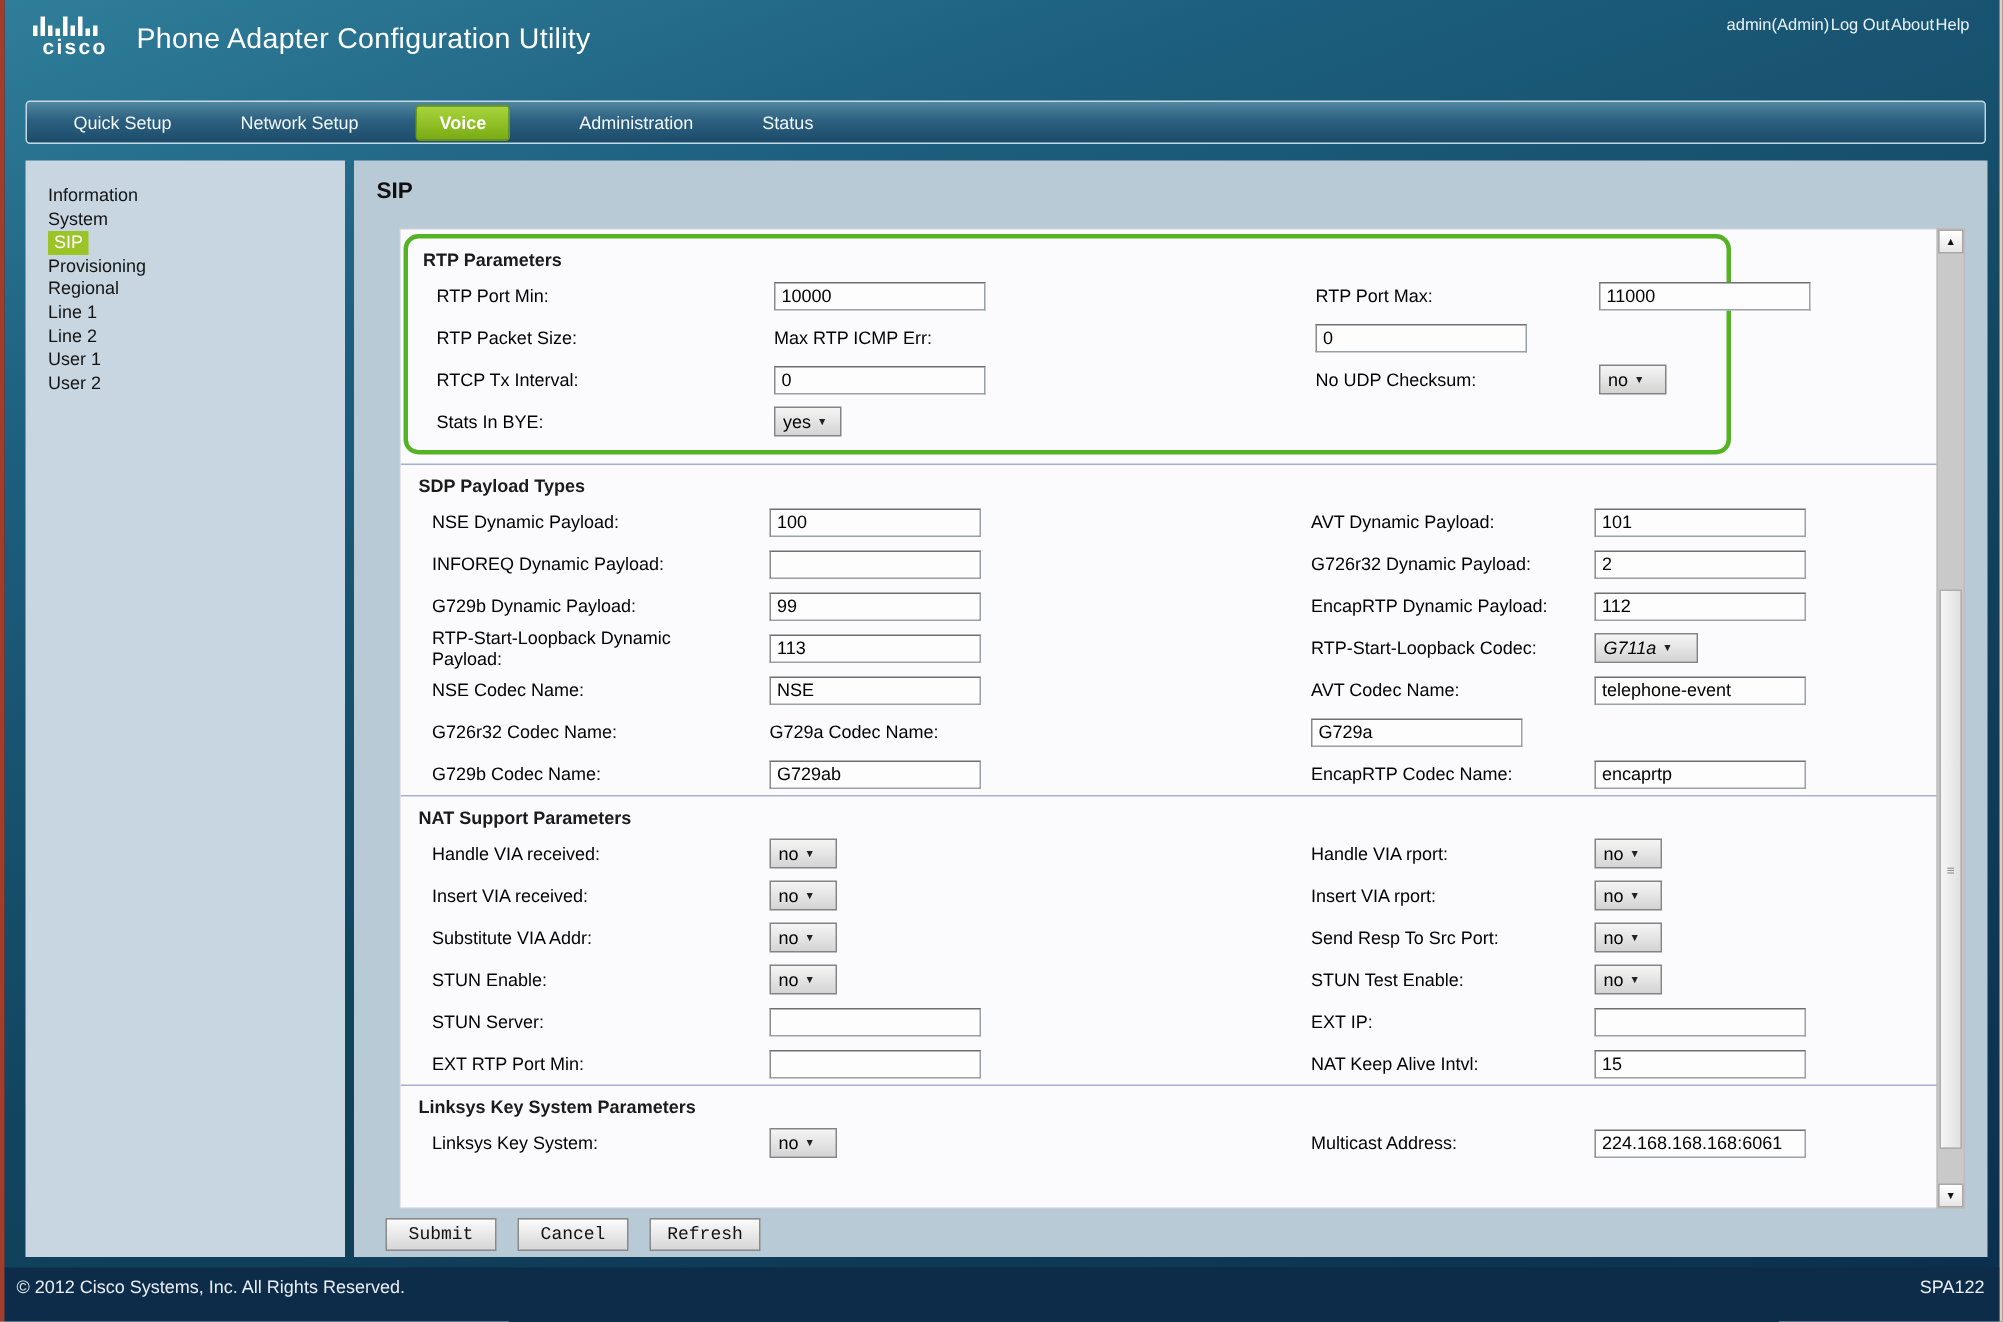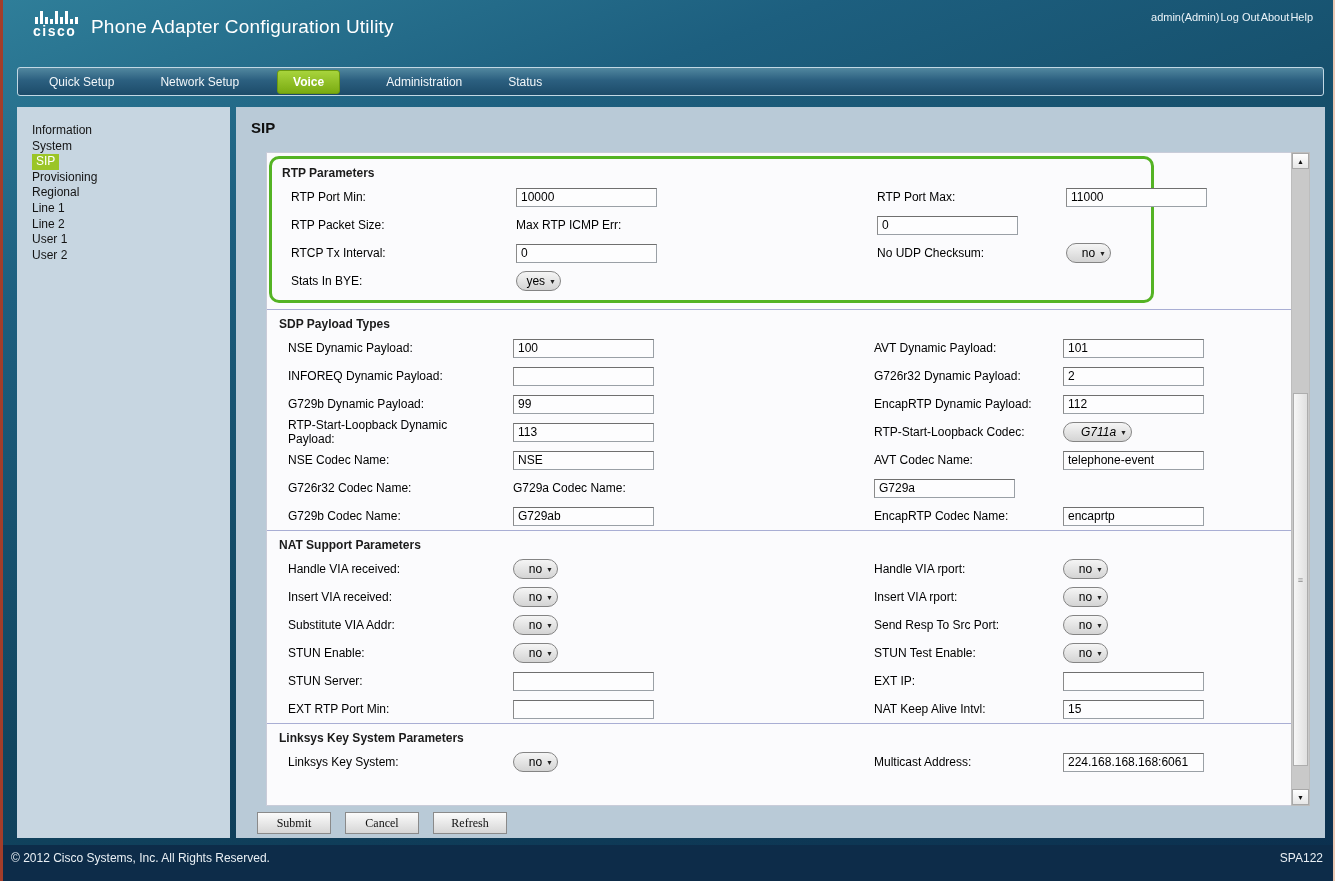--- a/index.html
+++ b/index.html
@@ -8,21 +8,21 @@
     width:1335px; height:881px; overflow:hidden;
     font-family:"Liberation Sans", sans-serif;
     background:#0a2b46;
   }
   .app {
     position:relative; width:1335px; height:881px; overflow:hidden;
     border-left:3px solid #a33d2a; border-right:2px solid #ecc9b4;
     background:linear-gradient(160deg,#2f7e99 0%,#1d5f7f 22%,#11455f 55%,#0b2f4e 100%);
   }
   
-  .logo { position:absolute; left:30px; top:9px; width:60px; text-align:left; }
+  .logo { position:absolute; left:17px; top:9px; width:60px; text-align:center; }
   .logo-bars { display:flex; align-items:flex-end; height:15px; gap:2px; padding-left:2px; }
   .logo-bars i { display:block; width:3px; background:#fff; }
   .logo-word { color:#fff; font-weight:bold; font-size:14px; letter-spacing:1.5px; line-height:14px; }
   .app-title { position:absolute; left:88px; top:16px; color:#fff; font-size:19px; letter-spacing:.2px; }
   .hdr-links { position:absolute; right:20px; top:11px; display:flex; gap:1px; }
   .hdr-links span { color:#eaf3f8; font-size:11px; }
   
   .navbar {
     position:absolute; top:67px; left:14px; width:1307px; height:29px;
     border:1px solid #c2d8e4; border-radius:3px;
@@ -60,23 +60,23 @@
   .frow { display:grid; grid-template-columns:201px 337px 165px 1fr; height:28px; align-items:center; padding-left:21px;gap:24px; }
   .hlbox .frow { padding-left:19px; }
   .hlbox .section-title { padding-left:10px; }
   .flabel { font-size:12px; color:#000; }
   .tin {
     width:141px; height:19px; font-size:12px; font-family:"Liberation Sans",sans-serif;
     border:1px solid #9aa0a6; border-top-color:#6f6f6f; border-left-color:#8a8a8a;
     padding:1px 4px; background:#fdfdfe; color:#000;
   }
   .select {
-    display:inline-flex; align-items:center; justify-content:flex-end;
+    display:inline-flex; align-items:center; justify-content:flex-start;
     width:45px; height:20px; padding:0 4px 0 5px;
-    border:1px solid #848484; border-radius:10px;
+    border:1px solid #848484; border-radius:0;
     background:linear-gradient(#f5f5f5,#d4d4d4);
     font-size:12px; color:#000; cursor:default;
   }
   .select.wide { width:69px;font-style:italic; }
   .caret { font-size:7px; color:#222; margin-left:4px; }
   
   .scrollbar { position:absolute; top:45px; left:1055px; width:19px; height:654px; background:#c9c9c9; border:1px solid #bdbdbd; }
   .sb-btn {
     position:absolute; left:0; width:17px; height:16px;
     background:linear-gradient(#ffffff,#e6e6e6); border:1px solid #a8a8a8;
@@ -86,21 +86,21 @@
   .sb-thumb {
     position:absolute; left:1px; width:15px; top:240px; height:373px;
     background:linear-gradient(90deg,#f6f6f6,#e0e0e0); border:1px solid #adadad;
     display:flex; align-items:center; justify-content:center;
   }
   .grip { font-size:9px; color:#8a8a8a; letter-spacing:0; line-height:4px; }
   
   .actions { position:absolute; top:705px; left:21px; display:flex; }
   .btn {
     min-width:74px; height:22px; margin-right:14px; font-size:12px; color:#111;
-    font-family:Liberation Serif, serif;
+    font-family:Liberation Mono, monospace;
     background:linear-gradient(#fbfbfb,#d6d6d6); border:1px solid #8a8a8a;
   }
   .footer {
     position:absolute; left:0; right:0; top:845px; height:36px;
     background:#0d2c49; color:#e9eff4; font-size:12px;
     display:flex; justify-content:space-between; padding:6px 10px 0 8px;
   }
 </style>
 </head>
 <body>

